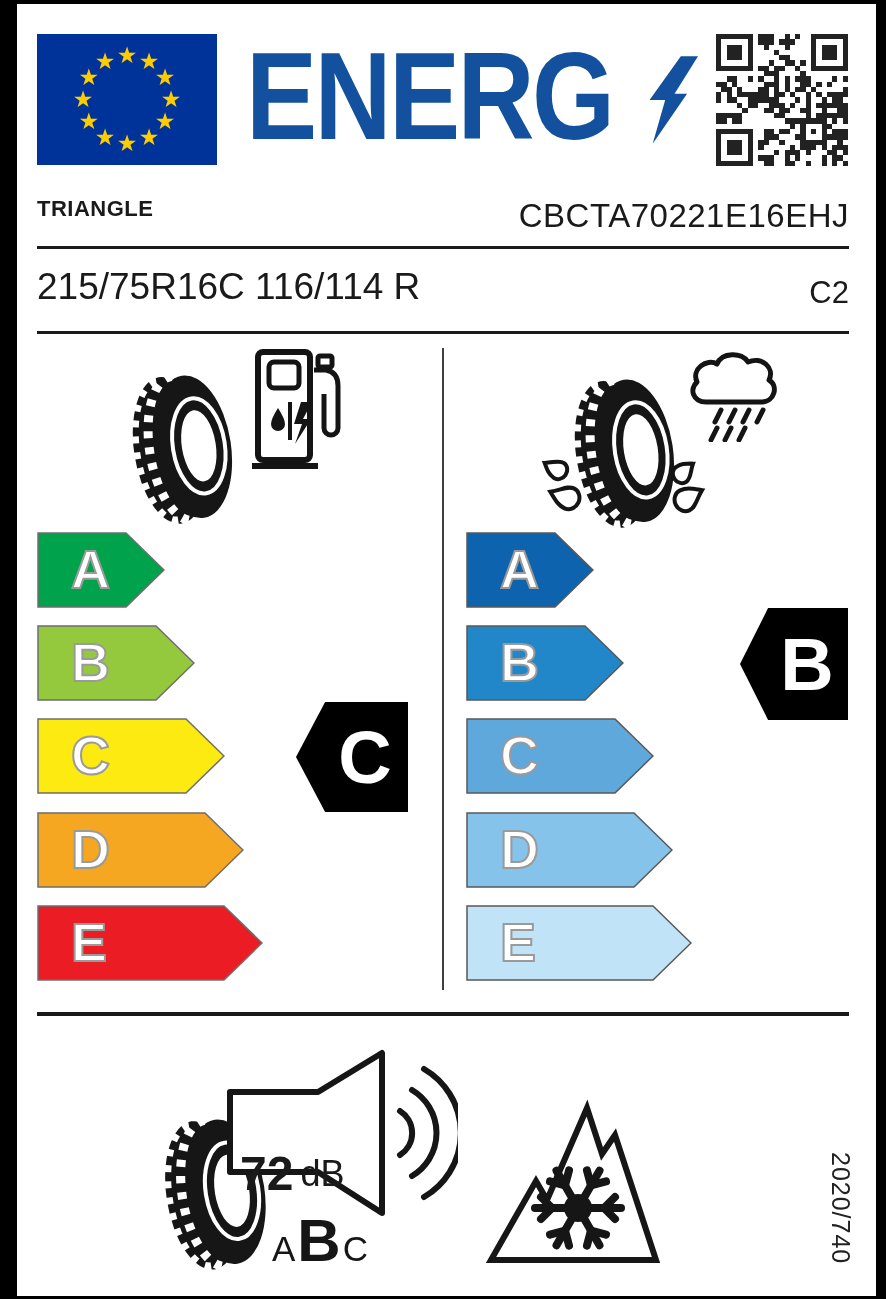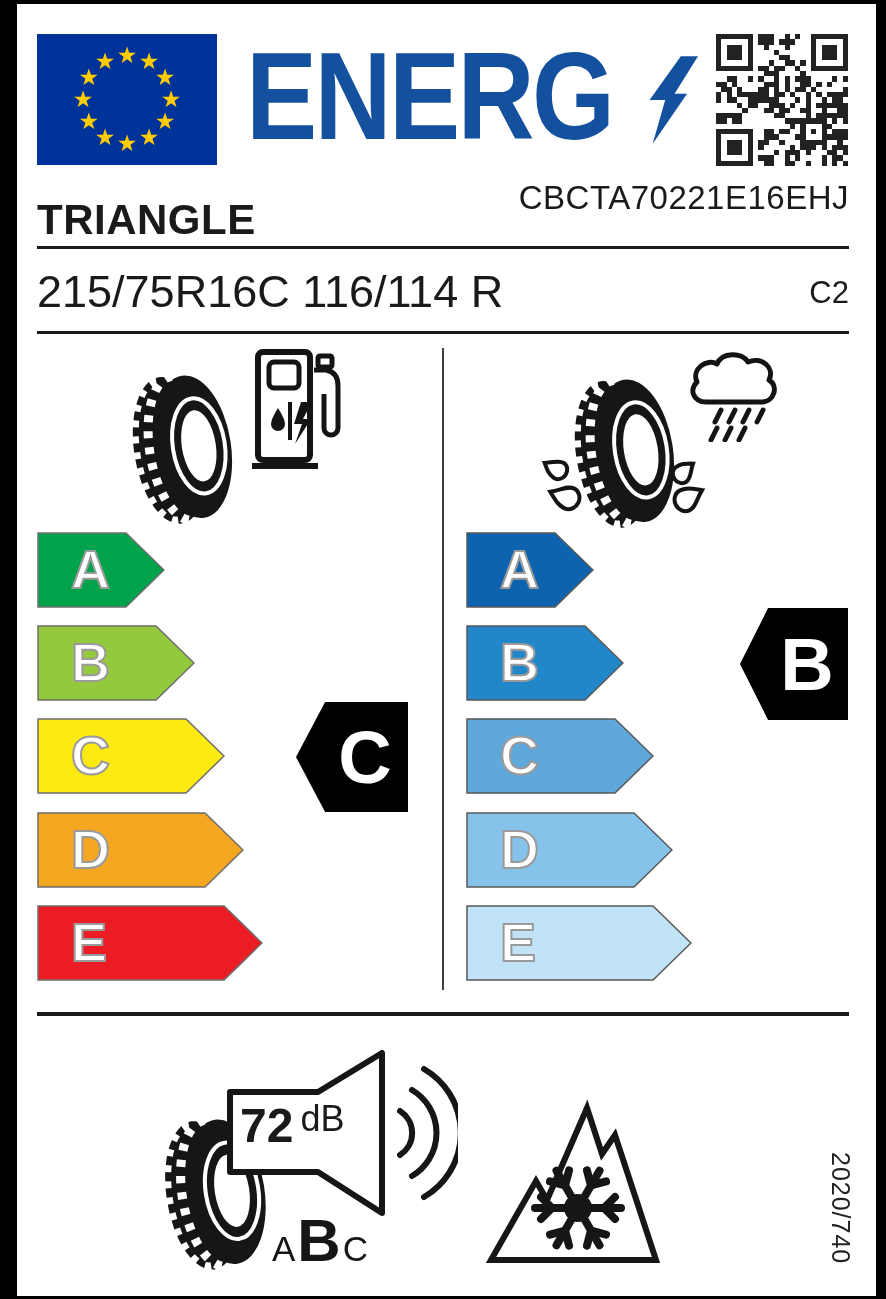--- a/index.html
+++ b/index.html
@@ -3,37 +3,37 @@
 <meta charset="utf-8">
 <style>
   html,body{margin:0;padding:0;background:#fff;}
   .label{position:relative;width:886px;height:1299px;background:#fff;overflow:hidden;
          font-family:"Liberation Sans",sans-serif;color:#1a1a1a;}
   .abs{position:absolute;}
   .frame{background:#000;}
   
   .energ{font-weight:bold;letter-spacing:-3px;transform:scaleX(.86);transform-origin:left top;
          font-size:124px;line-height:100px;white-space:nowrap;}
-  .brand{font-size:42px;font-weight:bold;letter-spacing:.5px;}
+  .brand{font-size:22px;font-weight:bold;letter-spacing:.5px;}
   .labelid{font-size:33px;letter-spacing:.5px;text-align:right;}
-  .sizerow{font-size:45px;letter-spacing:0;}
+  .sizerow{font-size:37px;letter-spacing:0;}
   .tclass{font-size:31px;text-align:right;}
   .rule{background:#1a1a1a;}
   
   .grade-row{position:absolute;height:76px;}
   .grade-letter{position:absolute;left:34px;top:0;line-height:74px;font-size:54px;font-weight:bold;
                 color:#fff;-webkit-text-stroke:2px #9a9a9a;}
   .indicator{position:absolute;background:#000;color:#fff;display:flex;align-items:center;
              justify-content:center;font-weight:bold;
              clip-path:polygon(0 50%,26% 0,100% 0,100% 100%,26% 100%);}
   .indicator span{padding-left:26px;}
   .ind-fuel{font-size:74px;}
   .ind-wet{font-size:74px;}
   
-  .db{display:flex;align-items:flex-start;}
+  .db{display:flex;align-items:center;margin-top:48px;}
   .db .val{font-size:48px;font-weight:bold;}
   .db .unit{font-size:36px;margin-left:7px;}
   .abc{display:flex;align-items:baseline;color:#161616;}
   .abc .s{font-size:35px;}
   .abc .big{font-size:60px;font-weight:bold;margin:0 2px;}
   .reg{writing-mode:vertical-rl;font-size:25px;color:#222;letter-spacing:1px;}
   svg{display:block;}
 </style>
 </head>
 <body>
@@ -304,21 +304,21 @@
         <rect x="0" y="18" width="7" height="7" fill="#222"></rect>
         <rect x="1" y="19" width="5" height="5" fill="#fff"></rect>
         <rect x="2" y="20" width="3" height="3" fill="#222"></rect>
         <rect x="16" y="16" width="5" height="5" fill="#222"></rect>
         <rect x="17" y="17" width="3" height="3" fill="#fff"></rect>
         <rect x="18" y="18" width="1" height="1" fill="#222"></rect>
       </svg>
   </div>
 
   <div class="abs brand" style="left:37px;top:196px">TRIANGLE</div>
-  <div class="abs labelid" style="right:37px;top:179px">CBCTA70221E16EHJ</div>
+  <div class="abs labelid" style="right:37px;top:197px">CBCTA70221E16EHJ</div>
   <div class="abs rule" style="left:37px;top:246px;width:812px;height:3px"></div>
 
   <div class="abs sizerow" style="left:37px;top:266px">215/75R16C 116/114 R</div>
   <div class="abs tclass" style="right:37px;top:275px">C2</div>
   <div class="abs rule" style="left:37px;top:331px;width:812px;height:3px"></div>
 
   <div class="abs" style="left:442px;top:348px;width:2px;height:642px;background:#3f3f3f"></div>
 
   <div class="abs" style="left:130px;top:368px">
     <svg width="110" height="160">

